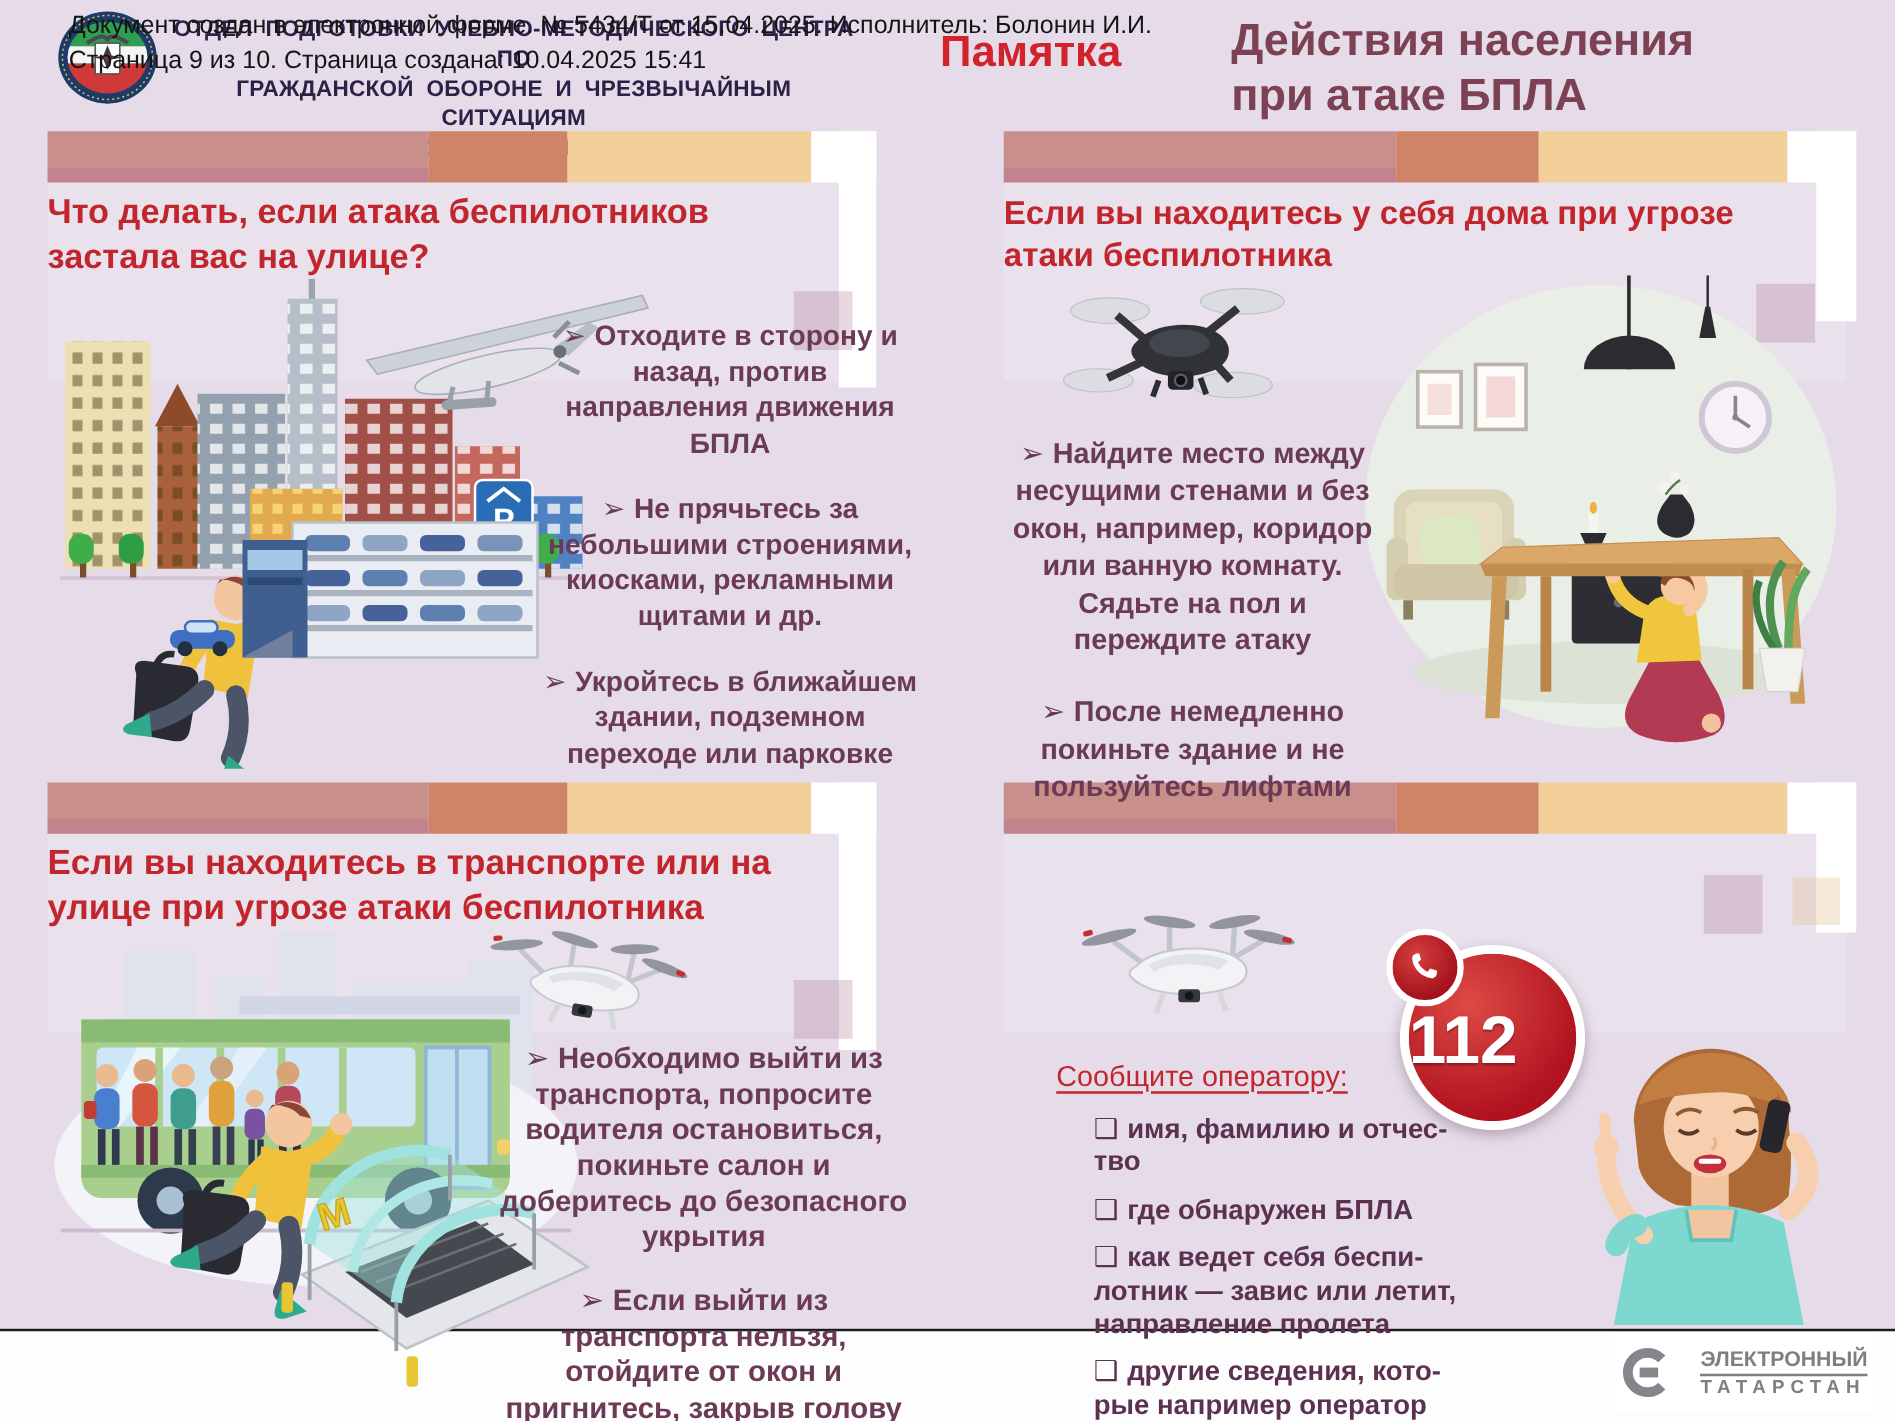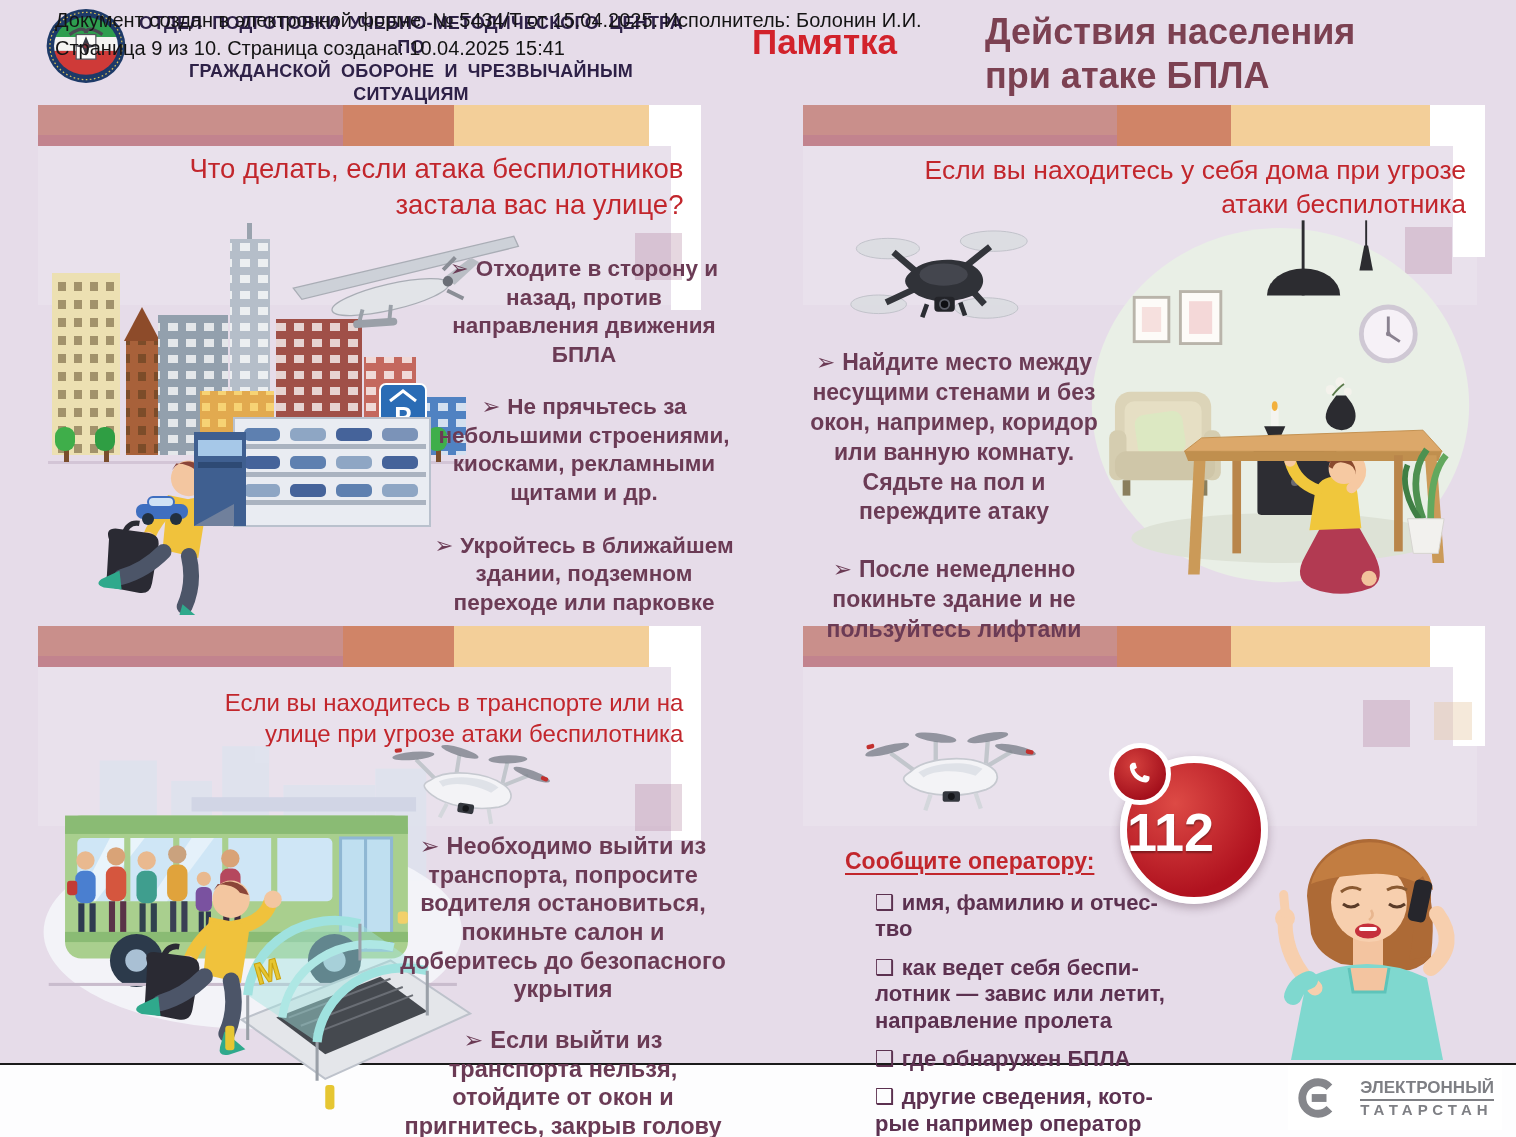--- a/index.html
+++ b/index.html
@@ -19,27 +19,27 @@
   .seg{position:absolute;top:0;height:41px}
   .seg-rose{left:0;width:44%;background:linear-gradient(to bottom,var(--bar-rose,#c98f8b) 0 72%,#c2838e 72% 100%)}
   .seg-salmon{left:44%;width:16%;background:var(--bar-salmon,#d08467)}
   .seg-peach{left:60%;width:28%;background:var(--bar-peach,#f3cf99)}
   .seg-white{left:88%;width:7.5%;background:#fff}
   .corner{position:absolute;left:91.2%;width:4.4%;background:#fff;top:0}
   .sq-mauve{position:absolute;width:47px;height:47px;background:rgba(176,130,160,.32)}
   .sq-peach{position:absolute;width:38px;height:38px;background:rgba(228,198,158,.38)}
   .head-panel{position:absolute;left:0;right:5.5%;top:30px;height:170px;background:rgba(255,255,255,.14)}
 
-  .q-head{position:absolute;left:0;right:7%;text-align:right;font-weight:normal;font-size:27.5px;line-height:1.3;color:var(--heading-red,#c2262c)}
+  .q-head{position:absolute;left:0;right:7%;text-align:left;font-weight:bold;font-size:27.5px;line-height:1.3;color:var(--heading-red,#c2262c)}
 
   .bullets{position:absolute;font-weight:bold;color:var(--bullet-maroon,#6b3b55);text-align:center;z-index:8}
   .b-item{margin-bottom:24px}
   .mk{margin-right:7px}
 
-  .operator{position:absolute;font-size:23px;font-weight:bold;color:var(--heading-red,#c2262c);text-decoration:underline;text-underline-offset:4px;z-index:8}
+  .operator{position:absolute;font-size:23px;font-weight:normal;color:var(--heading-red,#c2262c);text-decoration:underline;text-underline-offset:4px;z-index:8}
   .checklist{position:absolute;font-size:22px;font-weight:bold;line-height:1.2;color:#5c3150;text-align:left;z-index:8}
   .c-item{margin-bottom:12px}
 
   
   .badge112{position:absolute;width:148px;height:148px;border-radius:50%;border:7px solid #fff;
     background:radial-gradient(circle at 36% 30%,#dd4a45,#b0121f 72%);box-shadow:0 4px 10px rgba(60,30,50,.3);z-index:3}
   .badge112 .num{position:absolute;left:0;right:0;top:38px;text-align:left;font-size:54px;font-weight:bold;color:#fff;text-shadow:0 2px 2px rgba(0,0,0,.35)}
   .badge-phone{position:absolute;top:-20px;left:-18px;width:62px;height:62px;border-radius:50%;border:5px solid #fff;
     background:radial-gradient(circle at 38% 32%,#d4403d,#a30f1b 75%);display:flex;align-items:center;justify-content:center}
 
@@ -311,21 +311,21 @@
   </div>
 
   <div class="quad" style="left:38px;top:626px;width:694px;height:511px">
     <div class="head-panel"></div>
     <div class="seg seg-rose"></div>
     <div class="seg seg-salmon"></div>
     <div class="seg seg-peach"></div>
     <div class="seg seg-white"></div>
     <div class="corner" style="height:214px"></div>
     <div class="sq-mauve" style="left:86%;top:158px"></div>
-    <div class="q-head pre" style="top:61px;font-size:24px">Если вы находитесь в транспорте или на
+    <div class="q-head pre" style="top:46px;font-size:28px">Если вы находитесь в транспорте или на
 улице при угрозе атаки беспилотника</div>
 
     <svg class="abs" style="left:0;top:112px;z-index:6" width="450" height="400" viewBox="0 0 440 392">
       <defs>
         <g id="wdrone">
           <g stroke="#c2c6cc" stroke-width="5">
               <path d="M70,58 L40,36 M146,54 L180,34 M92,48 L92,22 M150,48 L152,22"></path>
             </g>
           <g fill="#7d828c" opacity="0.8">
             <ellipse cx="36" cy="32" rx="26" ry="5" transform="rotate(-14 36 32)"></ellipse>
@@ -472,24 +472,24 @@
         <circle cx="30" cy="100" r="10" fill="#f7cfae"></circle>
         <rect x="25" y="72" width="9" height="28" rx="4.5" fill="#f7cfae" transform="rotate(-5 30 86)"></rect>
         <path d="M54,162 q-12,4 -16,16" stroke="#7fd8cf" stroke-width="18" fill="none" stroke-linecap="round"></path>
       </g>
     </svg>
 
     <div class="operator" style="left:42px;top:222px">Сообщите оператору:</div>
     <div class="checklist" style="left:72px;top:264px;width:300px">
       <div class="c-item"><span class="mk">❑</span><span class="pre">имя, фамилию и отчес-
 тво</span></div>
+      <div class="c-item"><span class="mk">❑</span><span class="pre">где обнаружен БПЛА</span></div>
       <div class="c-item"><span class="mk">❑</span><span class="pre">как ведет себя беспи-
 лотник — завис или летит,
 направление пролета</span></div>
-      <div class="c-item"><span class="mk">❑</span><span class="pre">где обнаружен БПЛА</span></div>
       <div class="c-item"><span class="mk">❑</span><span class="pre">другие сведения, кото-
 рые например оператор</span></div>
     </div>
   </div>
 
   <div class="footer"></div>
   <div class="f-text">
     <div>Документ создан в электронной форме. № 5434/Т от 15.04.2025. Исполнитель: Болонин И.И.</div>
     <div>Страница 9 из 10. Страница создана: 10.04.2025 15:41</div>
   </div>

